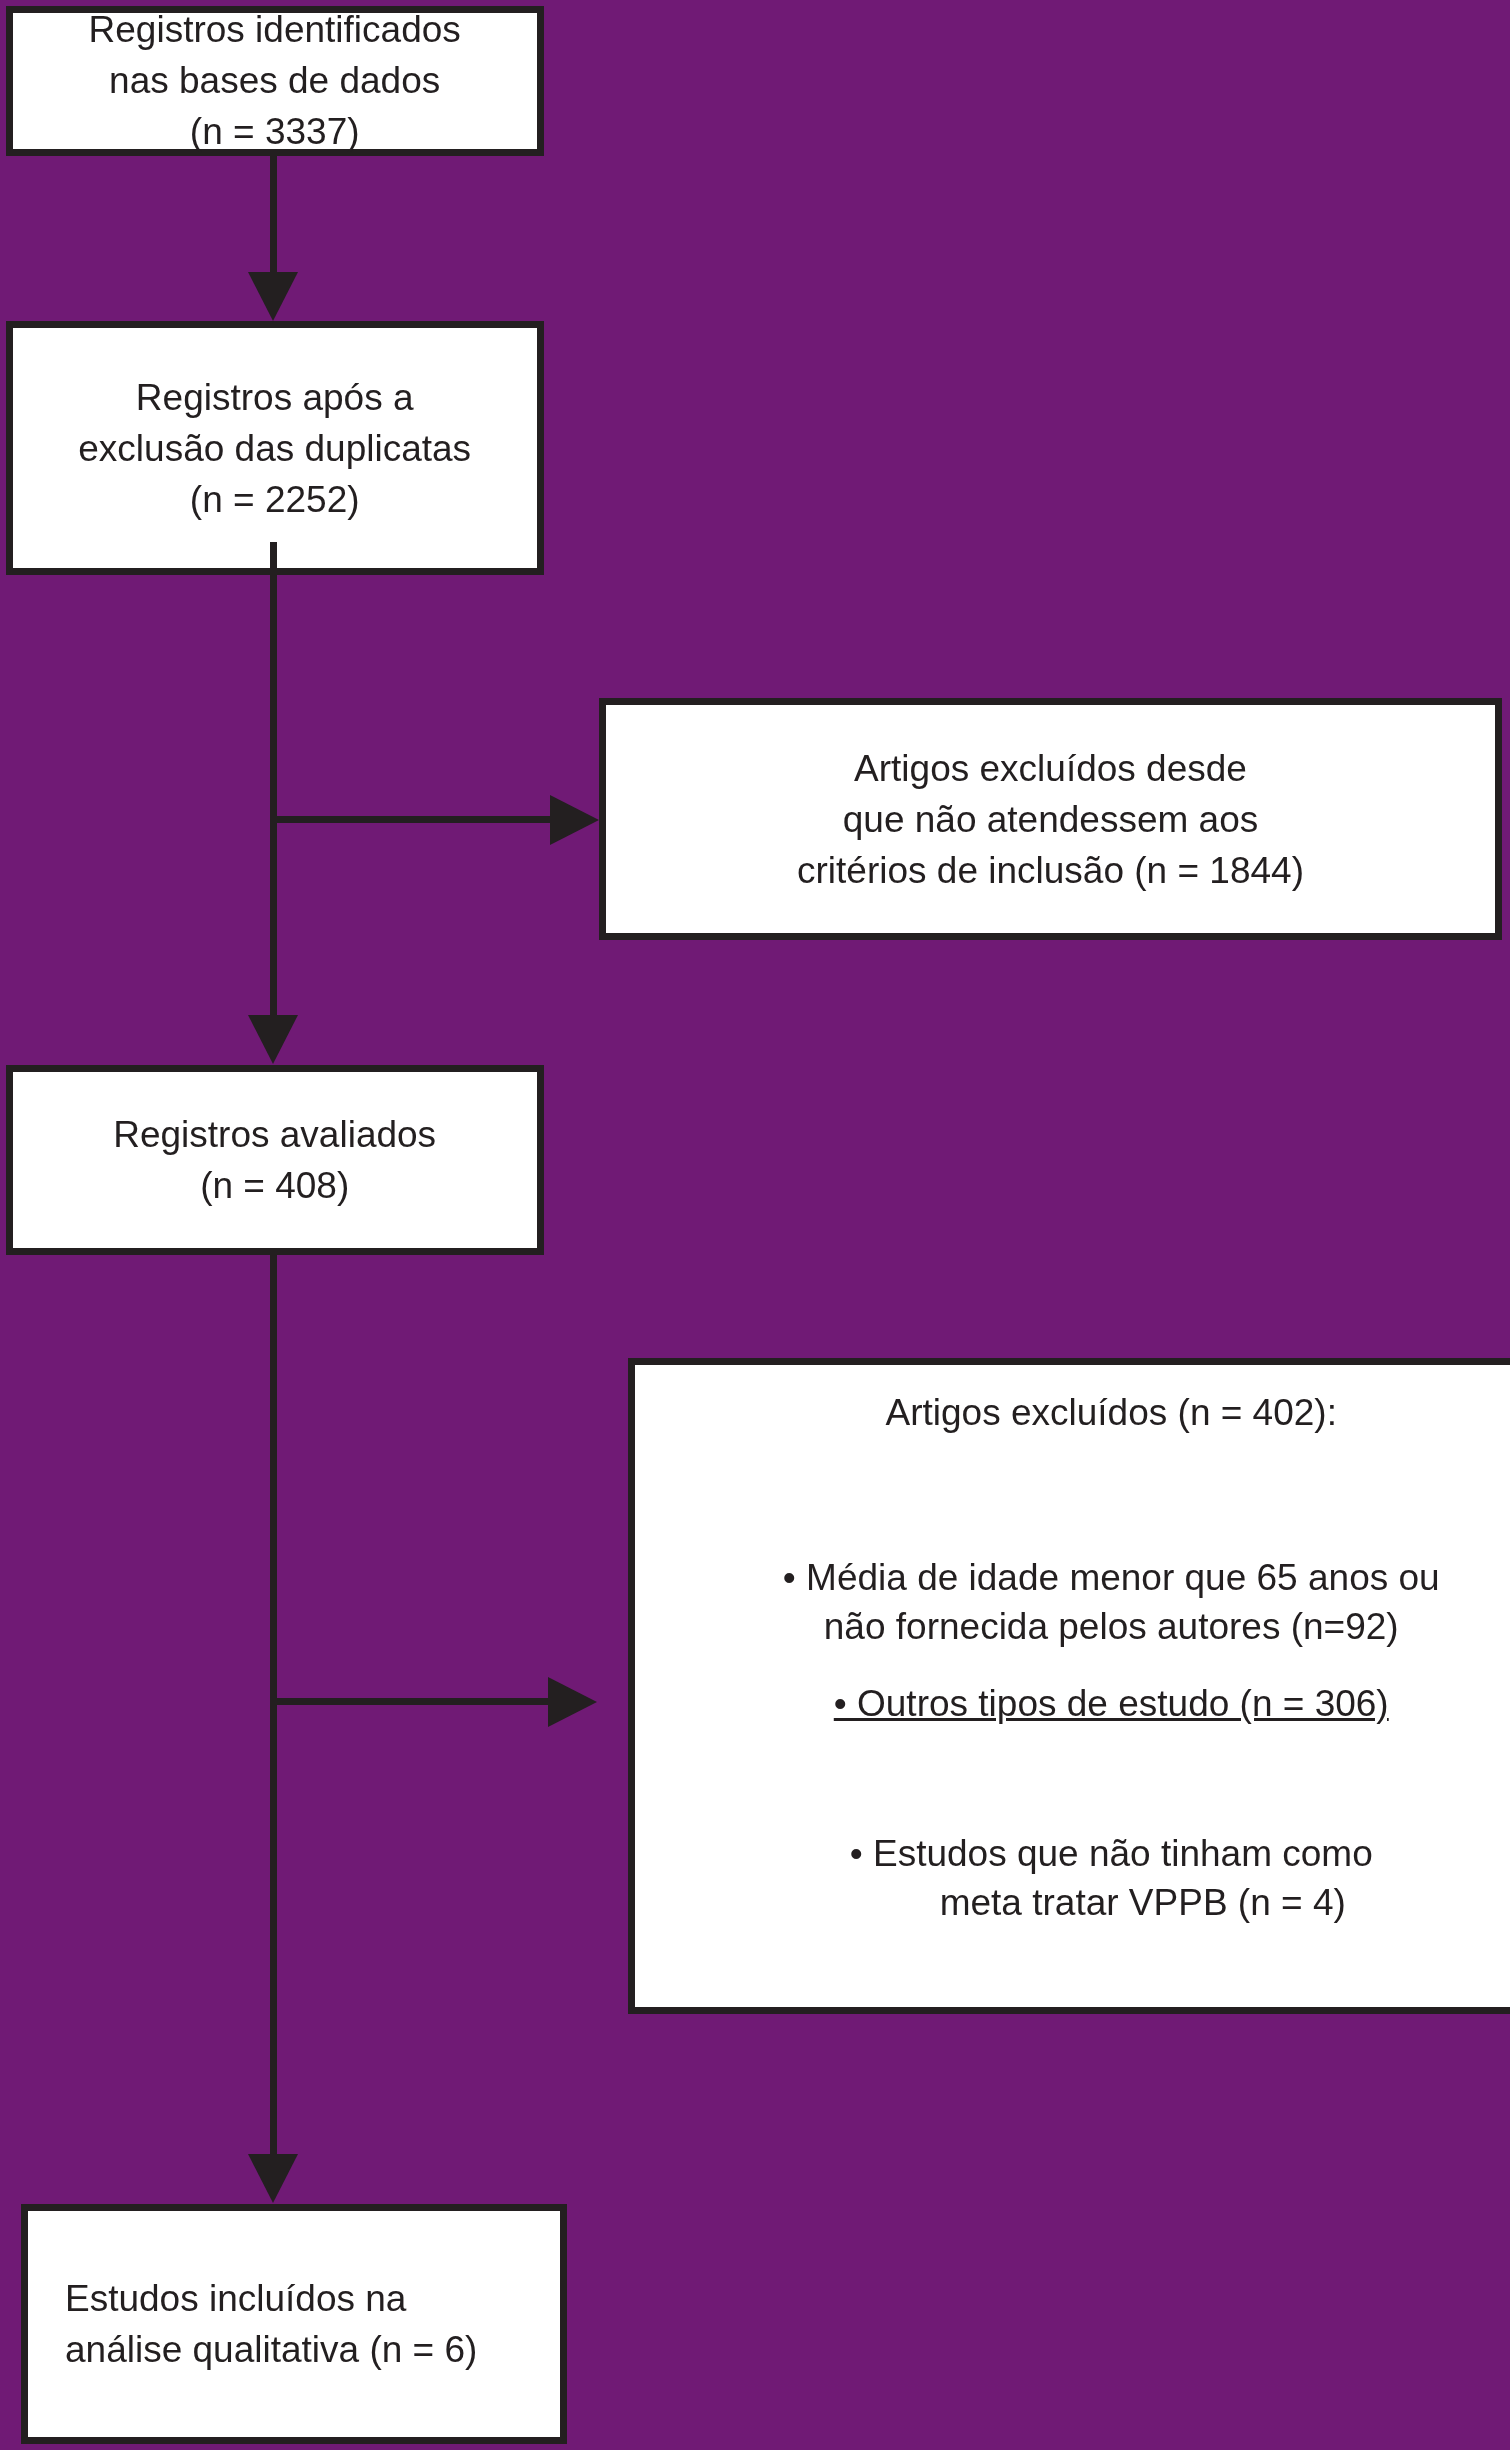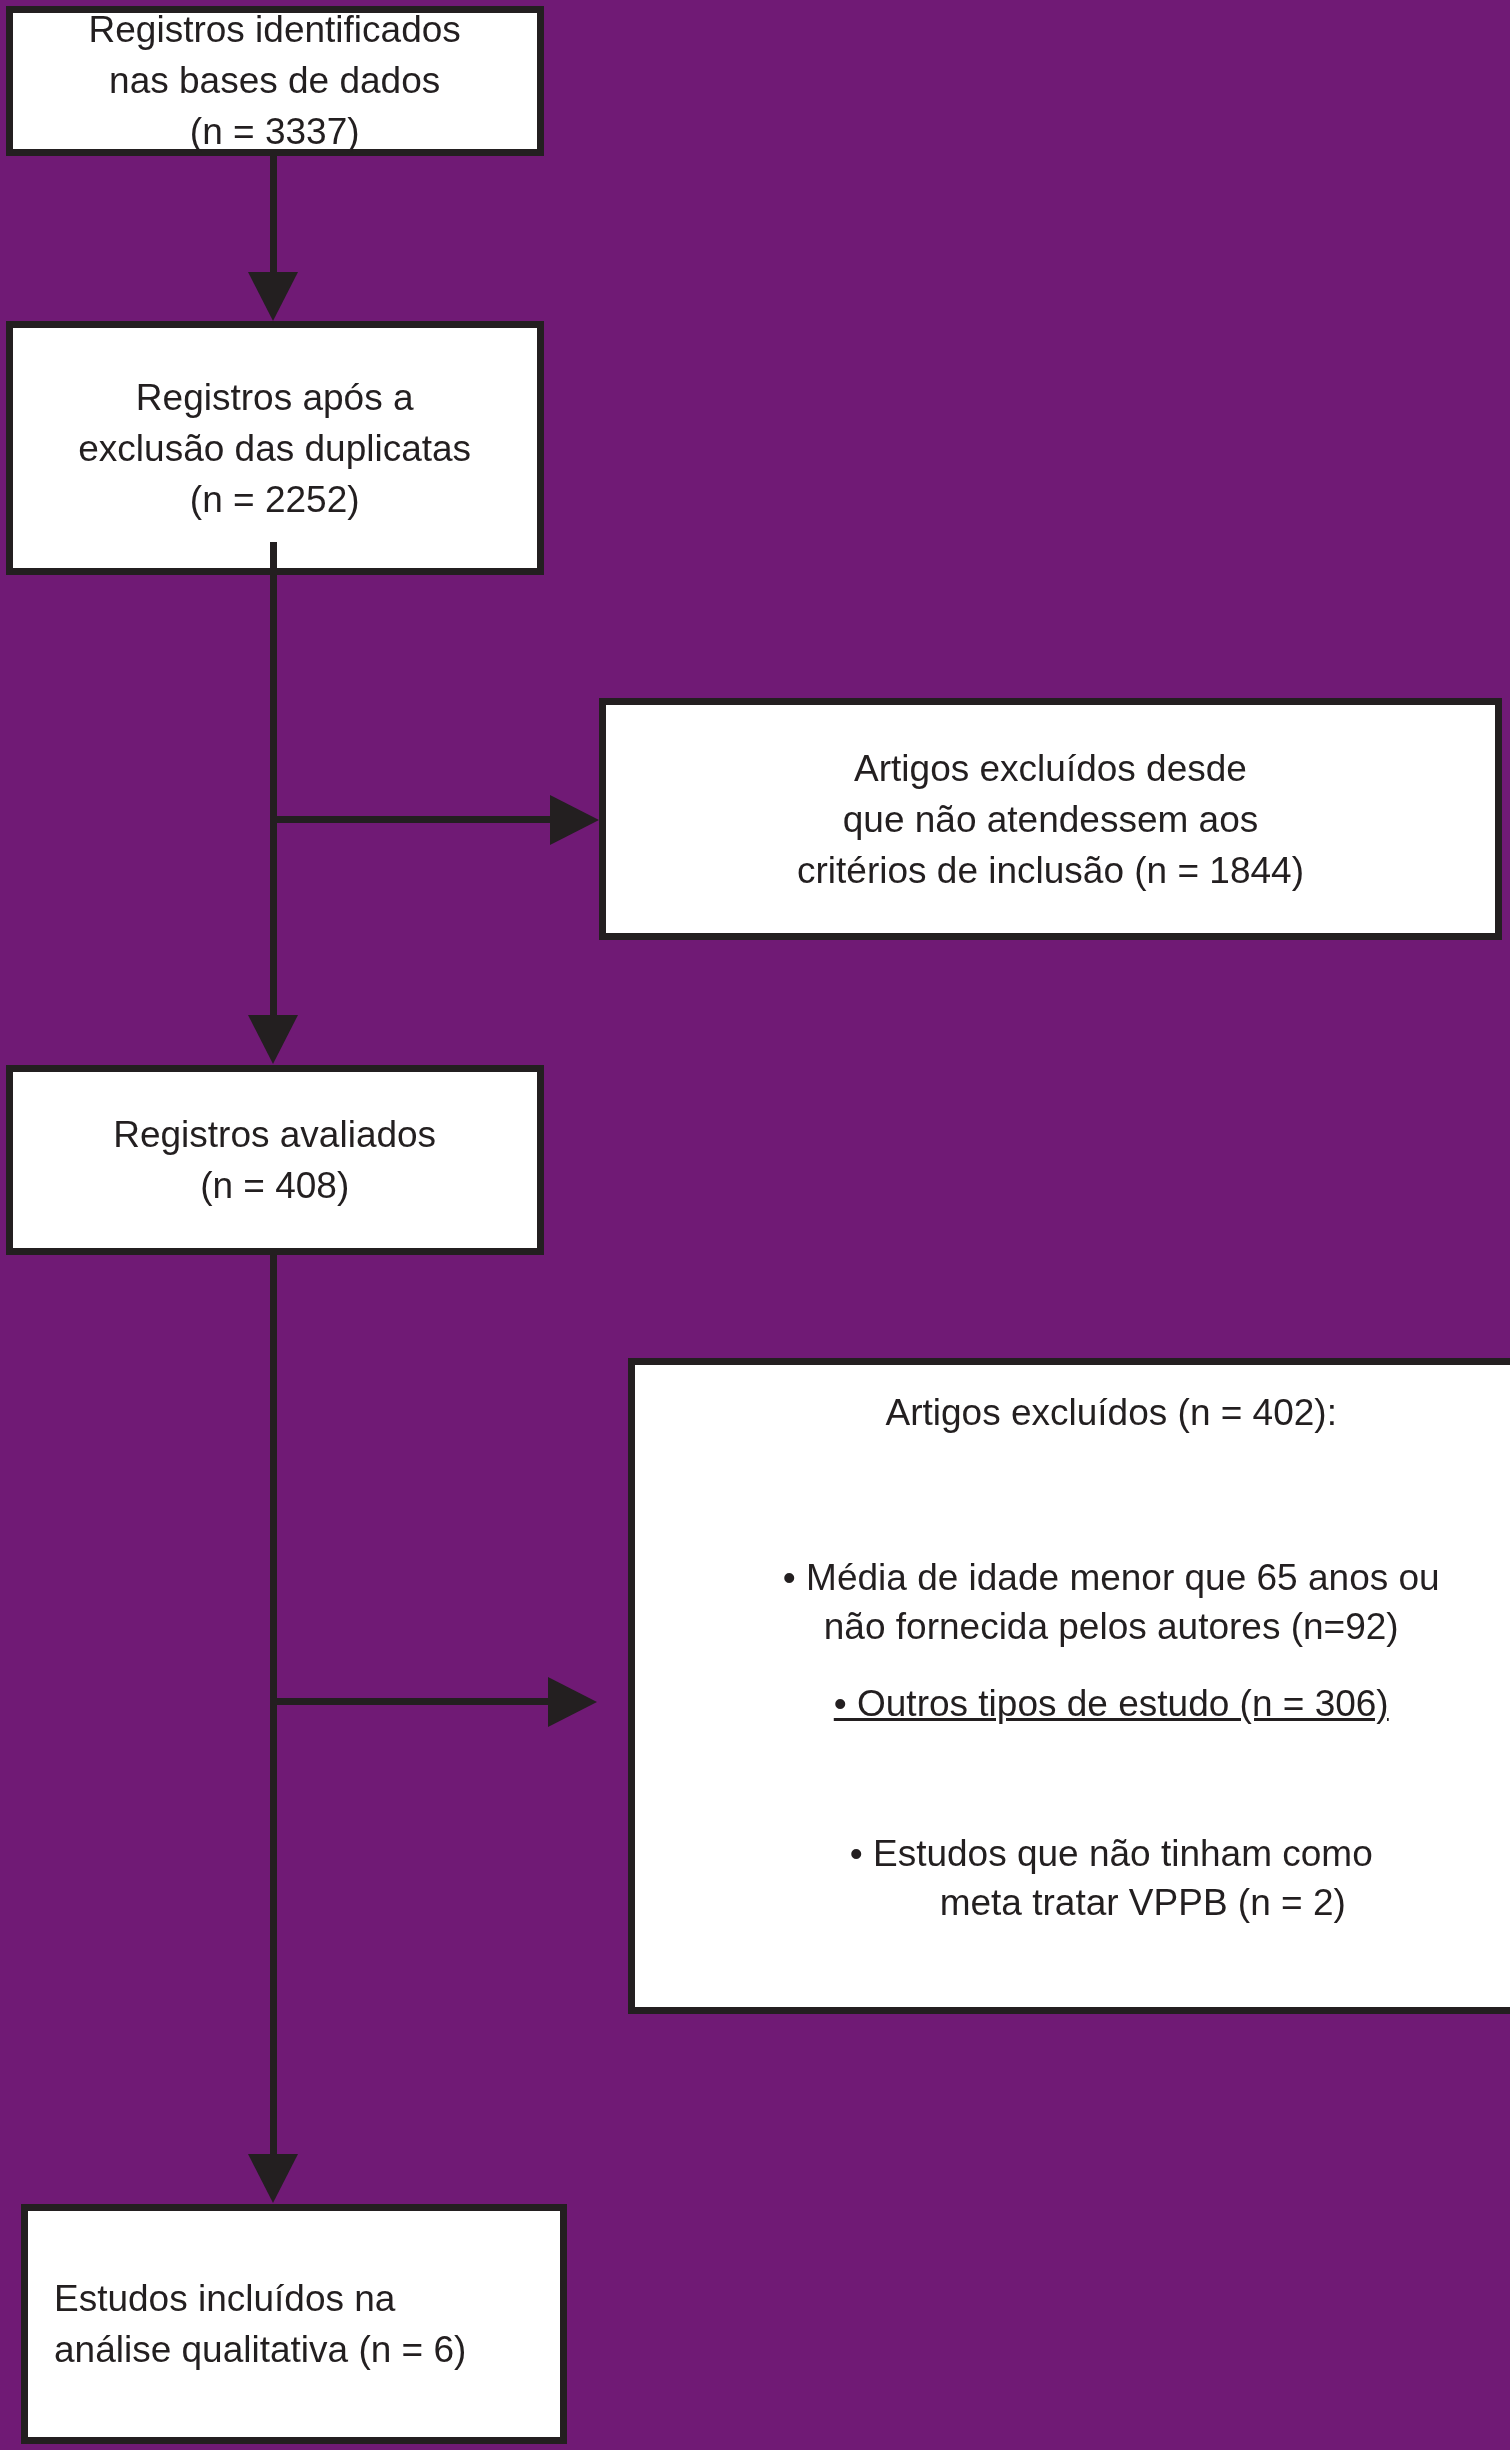--- a/index.html
+++ b/index.html
@@ -10,21 +10,21 @@
   .box{
     position:absolute;border:7.6px solid #231f20;background:#ffffff;
     box-sizing:border-box;
   }
   .center-col{
     display:flex;flex-direction:column;justify-content:center;align-items:center;
     text-align:center;height:100%;
   }
   .left-col{
     display:flex;flex-direction:column;justify-content:center;align-items:flex-start;
-    text-align:left;height:100%;padding-left:26px;box-sizing:border-box;
+    text-align:left;height:100%;padding-left:37px;box-sizing:border-box;
   }
   .tline{font-size:37px;line-height:51px;white-space:nowrap;}
   .vline{position:absolute;width:6.7px;background:#231f20;}
   .hline{position:absolute;height:6.7px;background:#231f20;}
   .arrow-down{
     position:absolute;width:0;height:0;
     border-left:25px solid transparent;border-right:25px solid transparent;
     border-top:49px solid #231f20;
   }
   .arrow-right{
@@ -105,21 +105,21 @@
       <div class="detail-title">Artigos excluídos (n = 402):</div>
       <div class="bullet" id="bullet-0">
         <div class="bl">• Média de idade menor que 65 anos ou</div>
         <div class="bl">não fornecida pelos autores (n=92)</div>
       </div>
       <div class="bullet" id="bullet-1">
         <div class="bl">• Outros tipos de estudo (n = 306)</div>
       </div>
       <div class="bullet" id="bullet-2">
         <div class="bl">• Estudos que não tinham como</div>
-        <div class="bl indent">meta tratar VPPB (n = 2)</div>
+        <div class="bl indent">meta tratar VPPB (n = 4)</div>
       </div>
     </div>
   </div>
 
   <div class="box" id="box-included">
     <div class="left-col">
       <div class="tline">Estudos incluídos na</div>
       <div class="tline">análise qualitativa (n = 6)</div>
     </div>
   </div>

